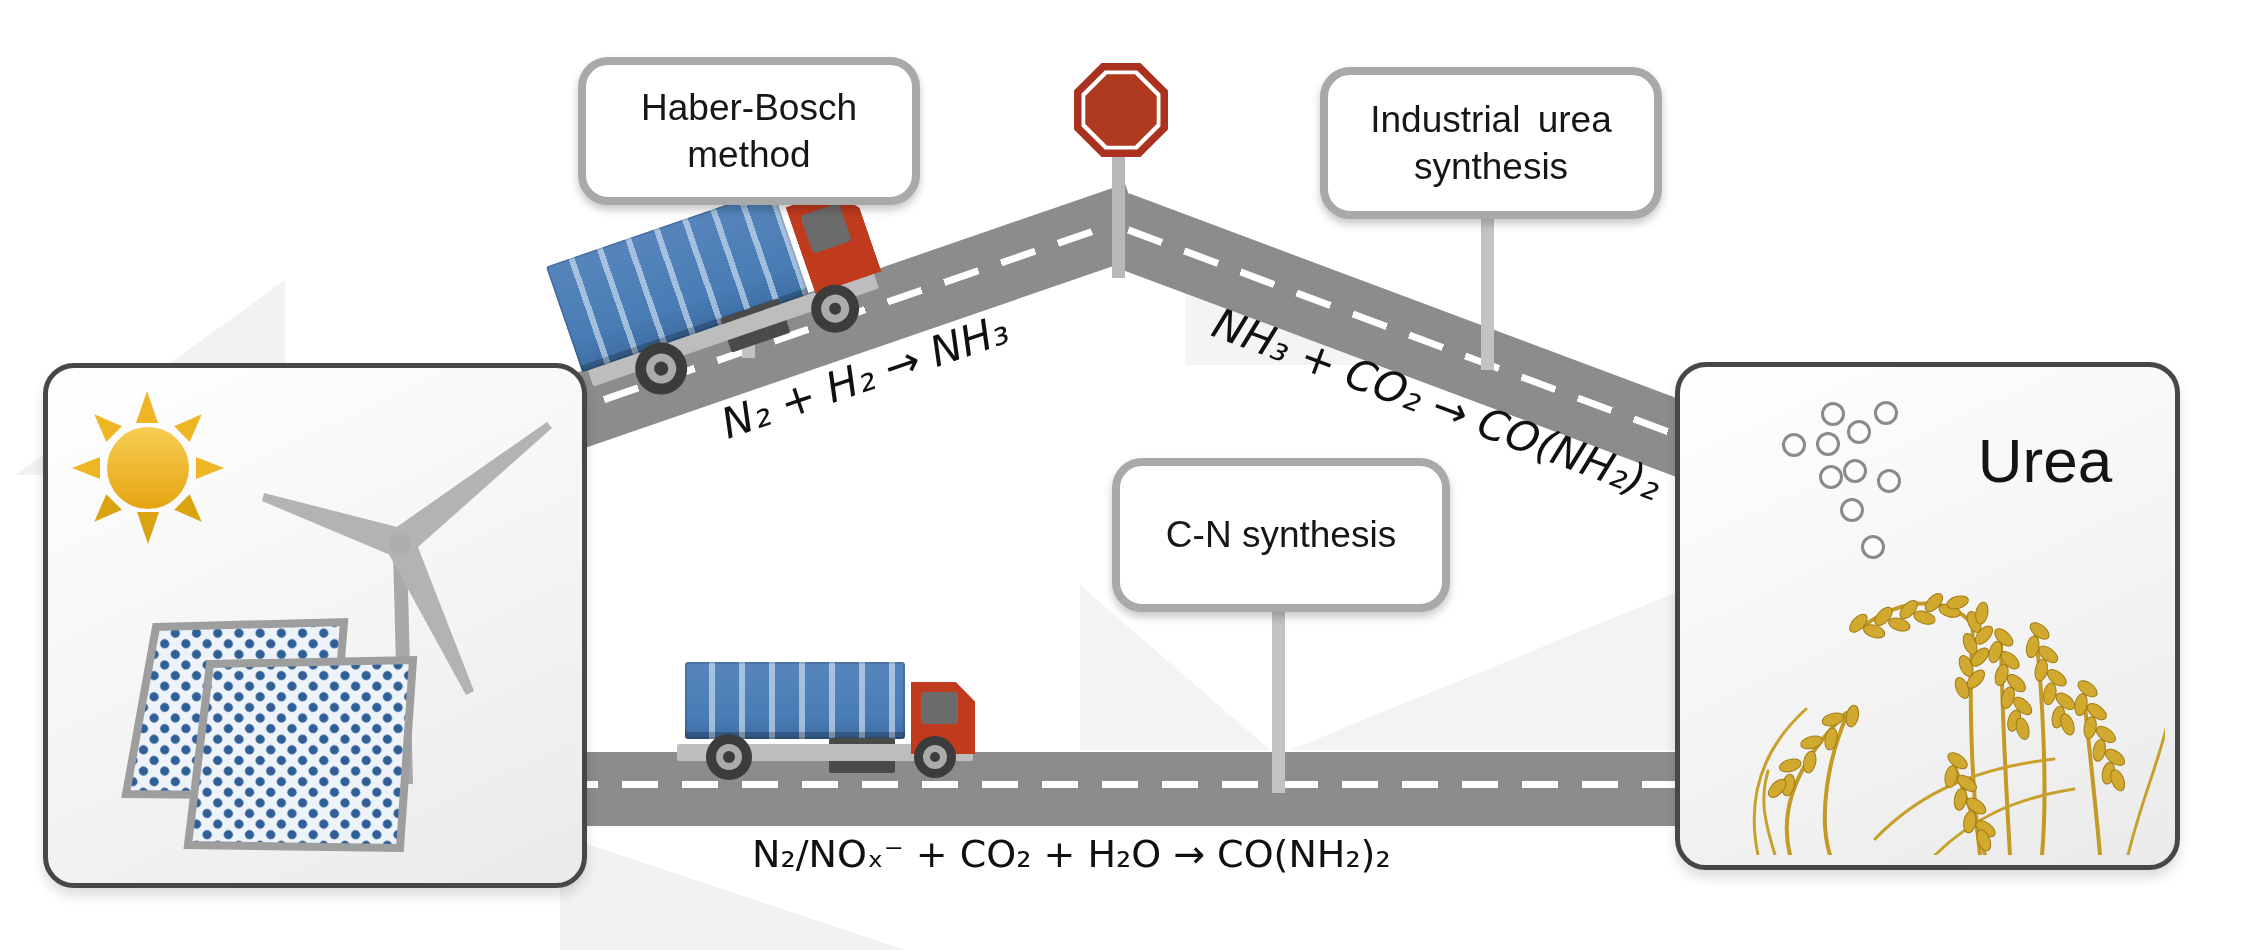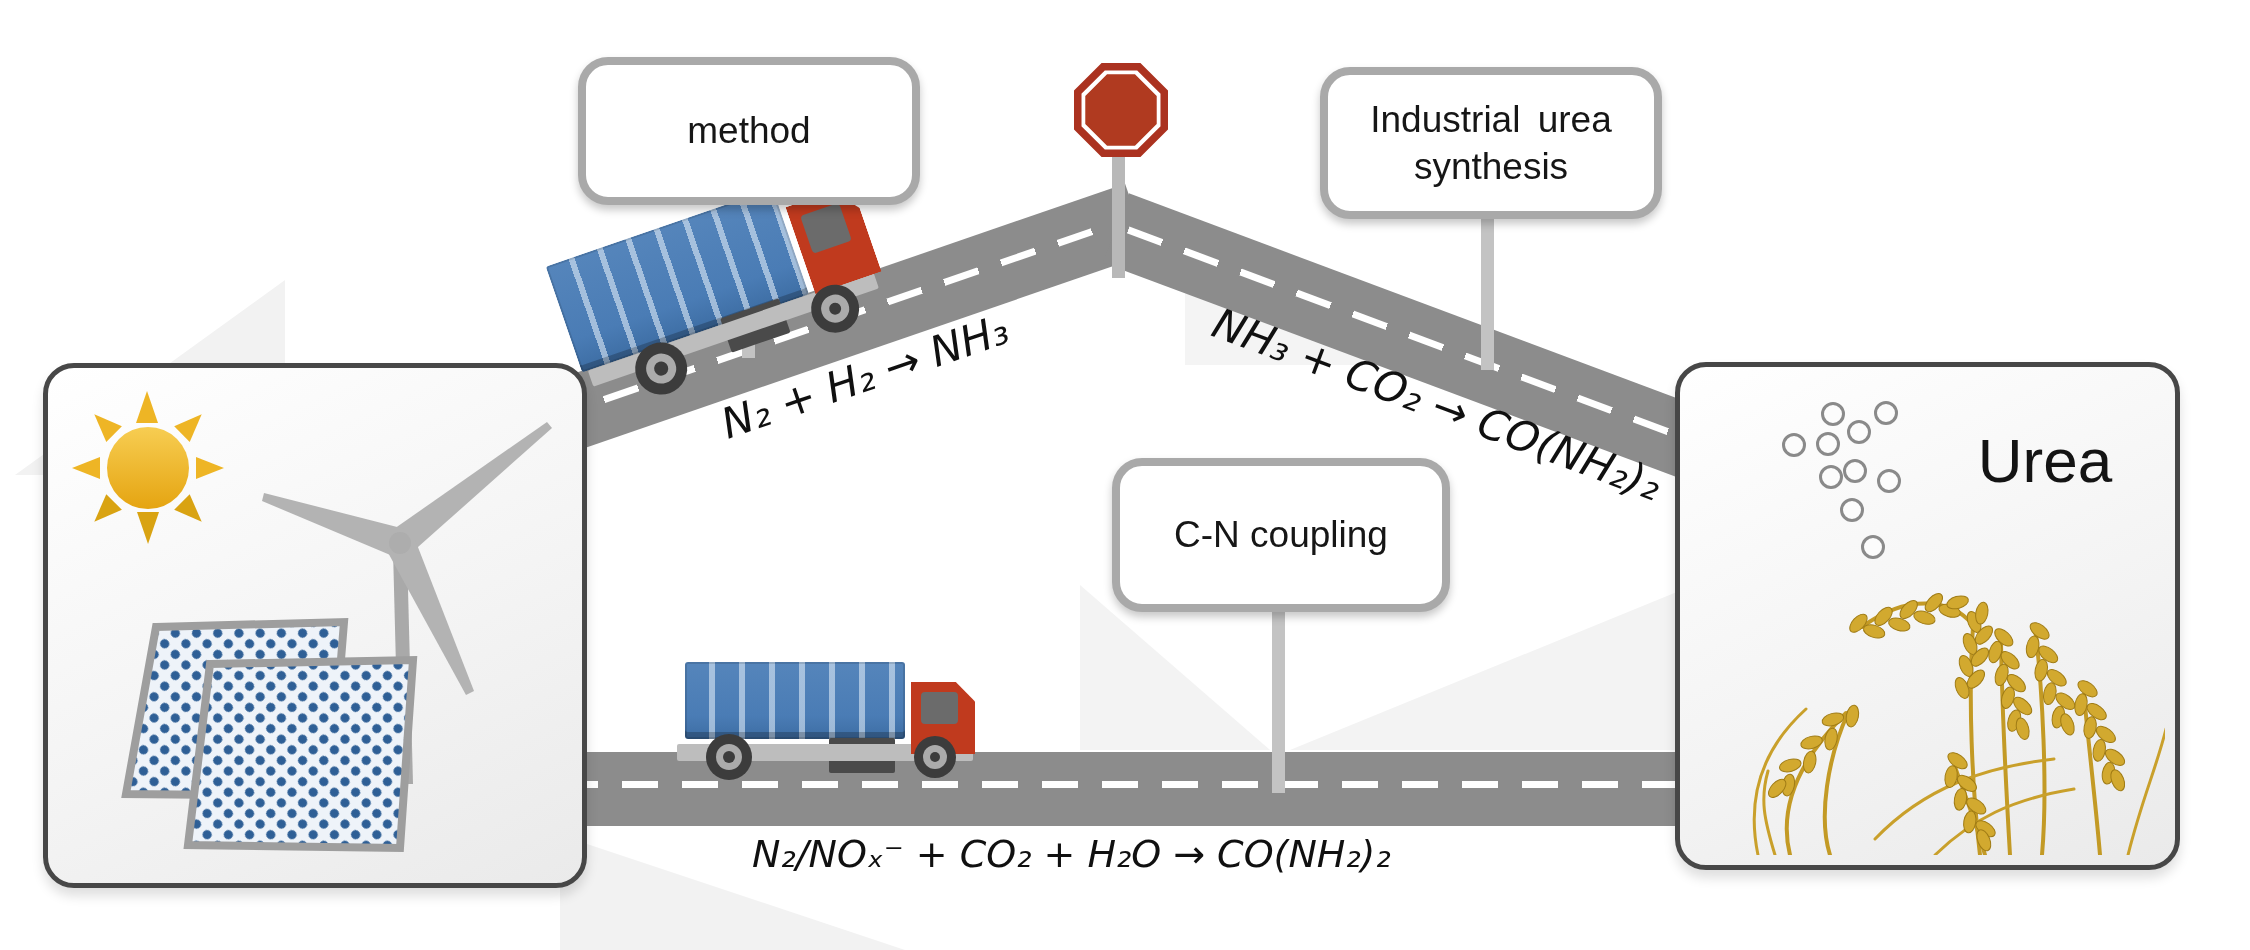--- a/index.html
+++ b/index.html
@@ -42,21 +42,21 @@
   #sign-hb{left:578px;top:57px;width:326px;height:132px;}
   #sign-ind{left:1320px;top:55px;width:326px;height:136px;word-spacing:7px;margin-top:12px;}
   #sign-elec{left:1112px;top:458px;width:322px;height:138px;}
 
   
   #stop-sign{position:absolute;left:1074px;top:63px;width:94px;height:94px;z-index:4;}
 
   
   .formula{
     position:absolute;z-index:2;color:#101010;font-family:"DejaVu Sans",sans-serif;
-    text-align:center;white-space:nowrap;font-style:italic;
+    text-align:center;white-space:nowrap;
   }
   #formula-hb{left:705px;top:352px;width:320px;font-size:42px;font-style:italic;
     transform:rotate(-19deg);}
   #formula-ind{left:1192px;top:380px;width:490px;font-size:42px;font-style:italic;
     transform:rotate(20.5deg);}
   #formula-elec{left:752px;top:832px;width:500px;font-size:38px;}
 
   
   .truck{position:absolute;z-index:3;}
   #truck-top{left:560px;top:205px;width:320px;height:165px;
@@ -162,28 +162,29 @@
         </div>
     </div>
     <div class="wheel" style="left:237px;top:76px;width:42px;height:42px;">
       <div class="hub">
           <div class="hub-center"></div>
         </div>
     </div>
   </div>
 
   <div id="sign-hb" class="sign">
+    <span>Haber-Bosch</span>
     <span>method</span>
   </div>
   <div id="sign-ind" class="sign">
     <span>Industrial urea</span>
     <span>synthesis</span>
   </div>
   <div id="sign-elec" class="sign">
-    <span>C-N coupling</span>
+    <span>C-N synthesis</span>
   </div>
 
   <svg id="stop-sign" viewBox="0 0 100 100">
     <polygon points="31,4 69,4 96,31 96,69 69,96 31,96 4,69 4,31" fill="#ffffff" stroke="#ab3220" stroke-width="8"></polygon>
     <polygon points="36,14 64,14 86,36 86,64 64,86 36,86 14,64 14,36" fill="#b03a20" stroke="#b03a20" stroke-width="4"></polygon>
   </svg>
 
   <div id="panel-left" class="panel">
     <svg width="524" height="505" viewBox="0 0 524 505">
       <defs>

